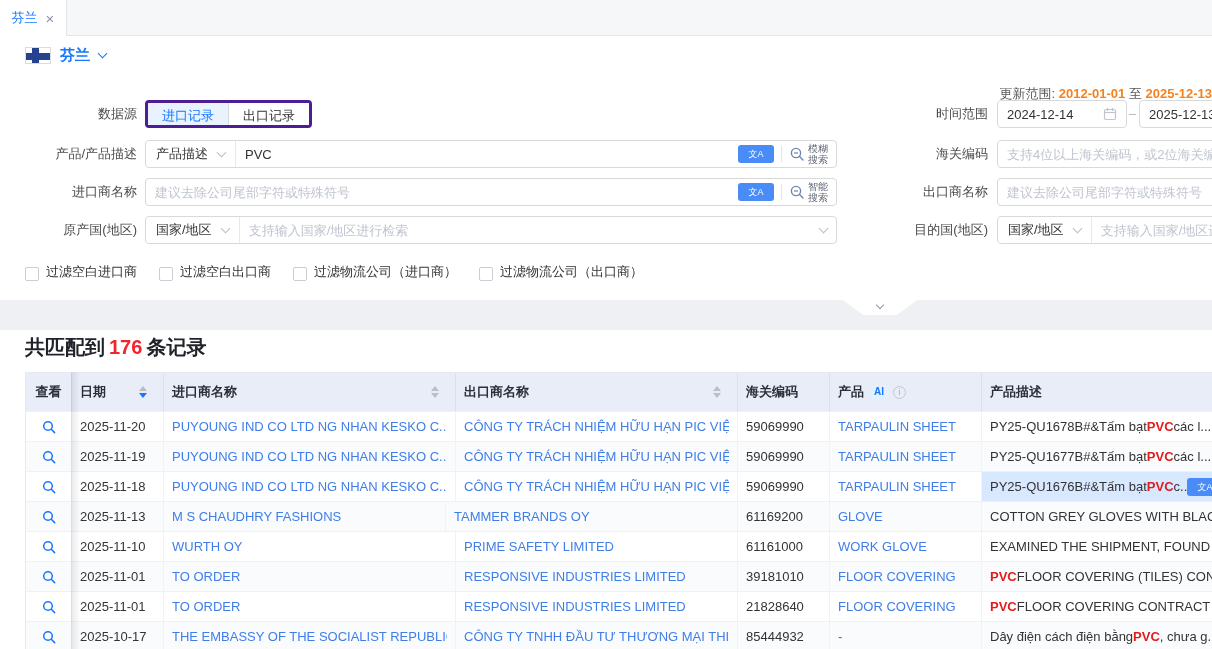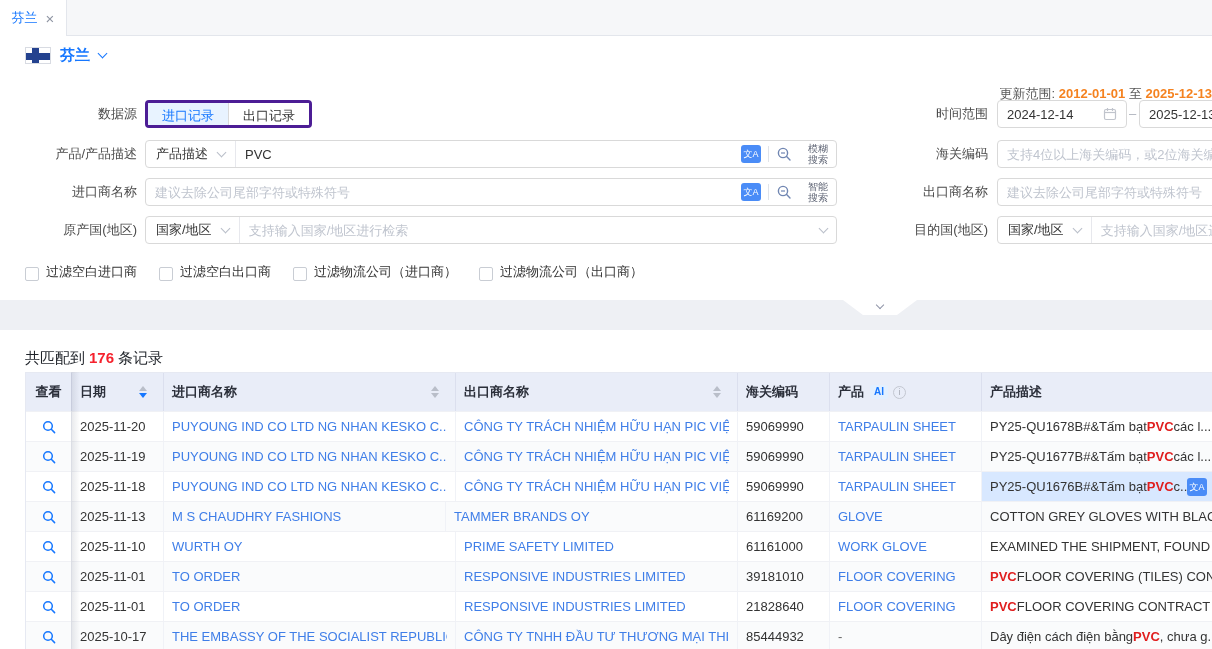--- a/index.html
+++ b/index.html
@@ -36,22 +36,22 @@
 .seg-btn{padding:0 14px;line-height:26px;cursor:pointer;color:#333;background:#fff;white-space:nowrap}
 .seg-btn+.seg-btn{border-left:1px solid #d9d9d9}
 .seg-btn.active{background:#e8f3ff;color:#1677ff}
 
 .igroup{position:absolute;height:28px;border:1px solid #d9d9d9;border-radius:4px;background:#fff;display:flex;align-items:center}
 .igroup input{border:none;outline:none;flex:1;height:100%;padding:0 9px;font:inherit;color:#333;min-width:0;background:transparent}
 .igroup input::placeholder{color:#bfc4ce}
 .isel{display:flex;align-items:center;gap:10px;padding:0 10px;height:100%;border-right:1px solid #e7e8ed;color:#333;cursor:pointer;flex:none;white-space:nowrap}
 .suffix{display:flex;align-items:center;gap:7px;padding:0 8px;flex:none}
 .vdiv{width:1px;height:16px;background:#e1e4e9}
-.ticon{width:20px;height:18px;border-radius:3px;background:#4a8cf7;color:#fff;font-size:9px;display:flex;align-items:center;justify-content:center;cursor:pointer;flex:none;line-height:1}
-.srch{display:flex;align-items:center;gap:16px;cursor:pointer}
+.ticon{width:36px;height:18px;border-radius:3px;background:#4a8cf7;color:#fff;font-size:9px;display:flex;align-items:center;justify-content:center;cursor:pointer;flex:none;line-height:1}
+.srch{display:flex;align-items:center;gap:3px;cursor:pointer}
 .srch .txt{font-size:10px;line-height:10px;color:#5f6575;white-space:nowrap}
 .tailchev{margin-right:9px}
 
 .plain-input{position:absolute;height:28px;border:1px solid #d9d9d9;border-radius:4px;padding:0 9px;font:inherit;color:#333;outline:none;background:#fff}
 .plain-input::placeholder{color:#bfc4ce}
 
 .dinput{position:absolute;height:28px;border:1px solid #d9d9d9;border-radius:4px;background:#fff;display:flex;align-items:center;padding:0 9px;gap:4px;cursor:pointer}
 .dinput .val{flex:1;color:#333;white-space:nowrap;overflow:hidden}
 .dsep{position:absolute;top:100px;left:1129px;line-height:28px;color:#aeb3bd}
 
@@ -59,21 +59,21 @@
 .cb{display:flex;align-items:flex-end;gap:7px;cursor:pointer;white-space:nowrap}
 .cbbox{width:14px;height:14px;border:1px solid #c9cdd4;border-radius:2px;background:#fff;flex:none}
 
 
 .band{position:absolute;top:300px;left:0;width:100%;height:30px;background:#eef0f4}
 .handle{position:absolute;top:300px;left:843px;width:74px;height:15px;background:#fff;clip-path:polygon(0 0,100% 0,73% 100%,27% 100%);display:flex;justify-content:center;cursor:pointer}
 .handle .chev{border-color:#8f94a8;width:6px;height:6px;margin-top:2px}
 
 
 .results{position:absolute;top:330px;left:0;width:100%;height:319px;background:#fff}
-.rtitle{position:absolute;top:19px;left:25px;font-size:15px;font-weight:normal;color:#1f2329}
+.rtitle{position:absolute;top:4px;left:25px;font-size:20px;font-weight:bold;color:#1f2329}
 .rtitle b{color:#f5222d;padding:0 4px}
 
 .table{position:absolute;top:42px;left:25px;width:1340px;border:1px solid #e6e9f2;border-bottom:none;background:#fff}
 .th-row{display:flex;height:38px;background:#e9edf8;font-weight:bold;color:#2b2f3a}
 .tr{display:flex;height:30px;background:#fff;border-top:1px solid #f0f1f5}
 .tr.alt{background:#fafbfc}
 .td,.th{display:flex;align-items:center;padding:0 8px;overflow:hidden;white-space:nowrap;flex:none;position:relative}
 .th{border-right:1px solid #dbdfee}
 .td{border-right:1px solid #f0f2f7}
 .c-view{width:46px;justify-content:center}

